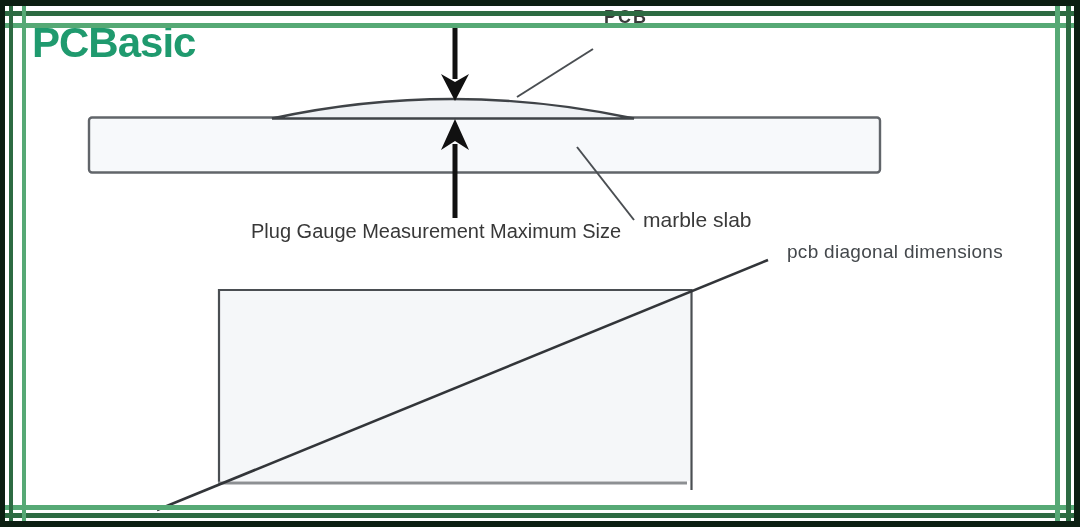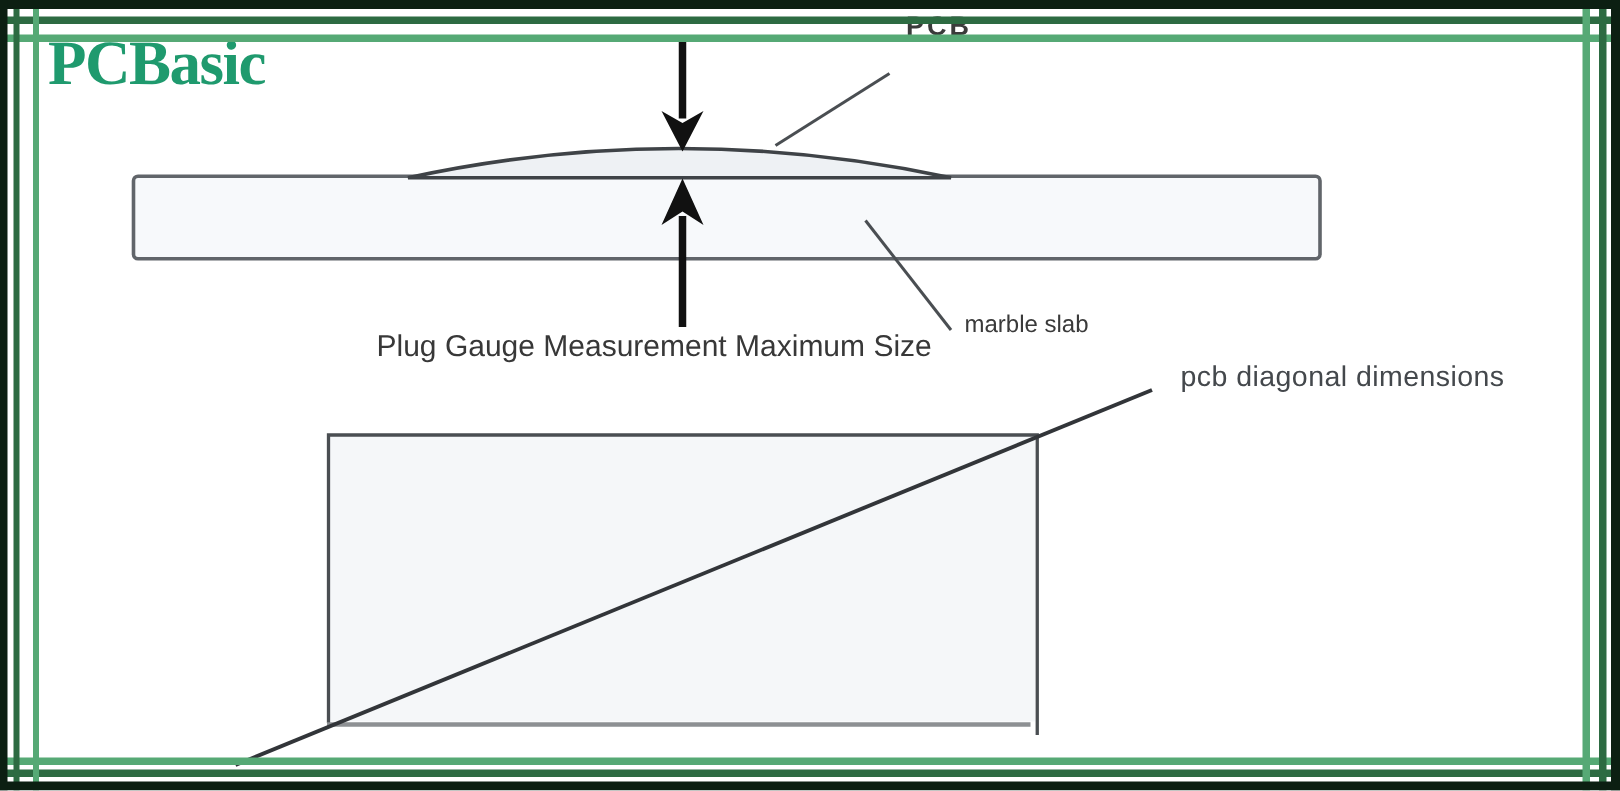--- a/index.html
+++ b/index.html
@@ -31,41 +31,41 @@
   .fr-left-strip{left:0;width:5px;}
   .fr-left-dark{left:9px;width:4px;}
   .fr-left-light{left:22px;width:4px;}
   .fr-right-strip{left:1074px;width:6px;}
   .fr-right-dark{left:1066px;width:5px;}
   .fr-right-light{left:1055px;width:5px;}
 
   
   .logo{
     position:absolute;left:32px;top:22px;z-index:3;
-    font-family:Liberation Serif, serif;
+    font-family:Liberation Sans, sans-serif;
     font-size:42px;font-weight:bold;letter-spacing:-1px;
     color:var(--logo-green);line-height:1;
   }
 
   
   .diagram-svg{position:absolute;left:0;top:0;width:1080px;height:527px;z-index:2;}
   .slab{fill:#f7f9fb;stroke:#61656a;stroke-width:2.4;}
   .lens{fill:#eef1f4;stroke:var(--diagram-stroke);stroke-width:2.4;}
   .arrow-shaft{stroke:#111;stroke-width:5;}
   .arrow-head{fill:#111;}
   .leader{stroke:#4a4e52;stroke-width:2;fill:none;}
   .rect-fill{fill:#f5f7f9;}
   .rect-edges{fill:none;stroke:#4a4e52;stroke-width:2.2;}
   .rect-bottom{stroke:#8d9093;stroke-width:3;}
   .diag{stroke:#323539;stroke-width:2.6;}
 
   
   .lbl{position:absolute;z-index:3;color:var(--diagram-text);white-space:nowrap;line-height:1.1;}
   .lbl-pcb{left:604px;top:8px;font-size:18px;font-weight:600;letter-spacing:2px;}
-  .lbl-marble{left:643px;top:208px;font-size:16px;}
+  .lbl-marble{left:643px;top:208px;font-size:21px;}
   .lbl-caption{left:251px;top:220px;font-size:20px;color:#383838;}
   .lbl-diagonal{left:787px;top:242px;font-size:19px;letter-spacing:0.3px;color:#44484c;}
 </style>
 </head>
 <body>
 
 <div class="canvas">
 
   <div class="fr fr-h fr-strip fr-top-strip"></div>
   <div class="fr fr-h fr-dark fr-top-dark"></div>

